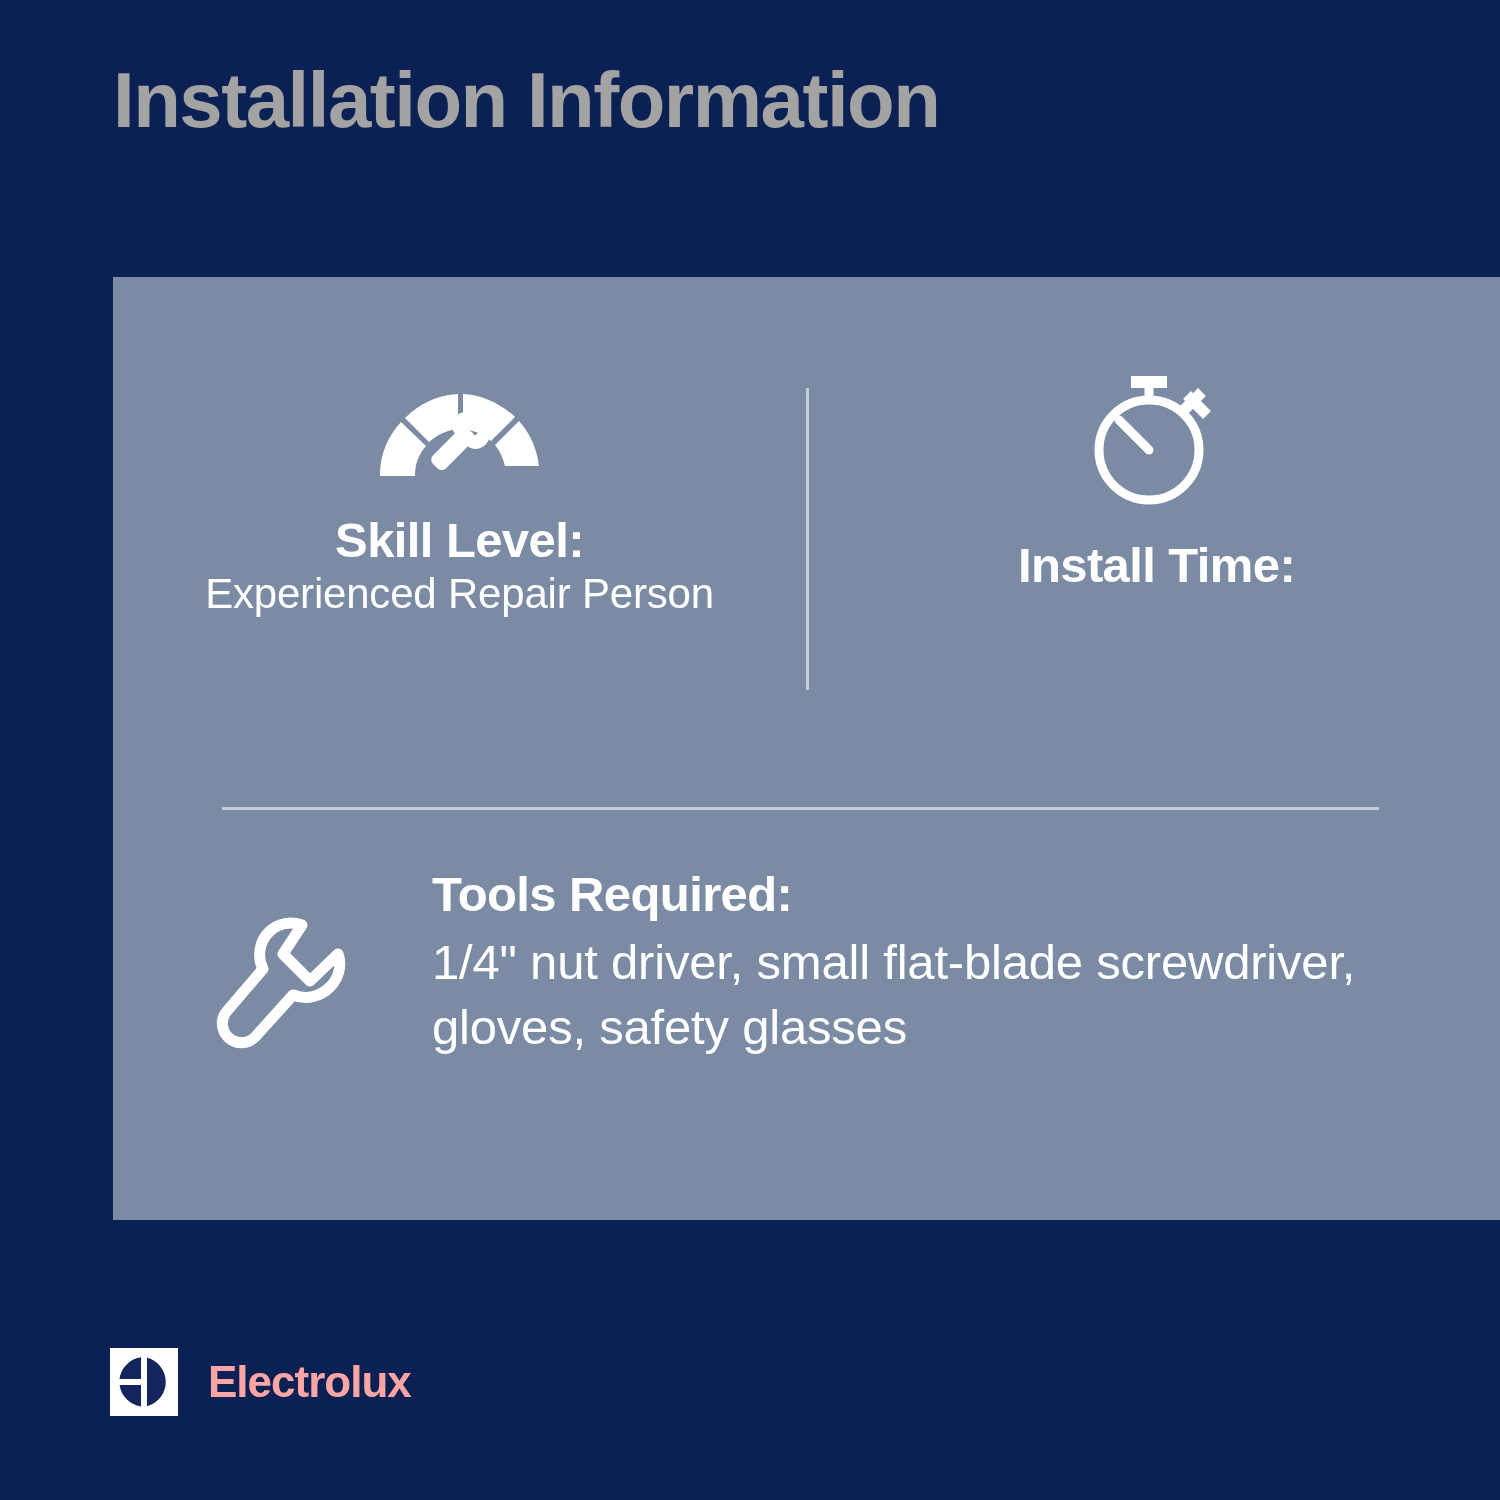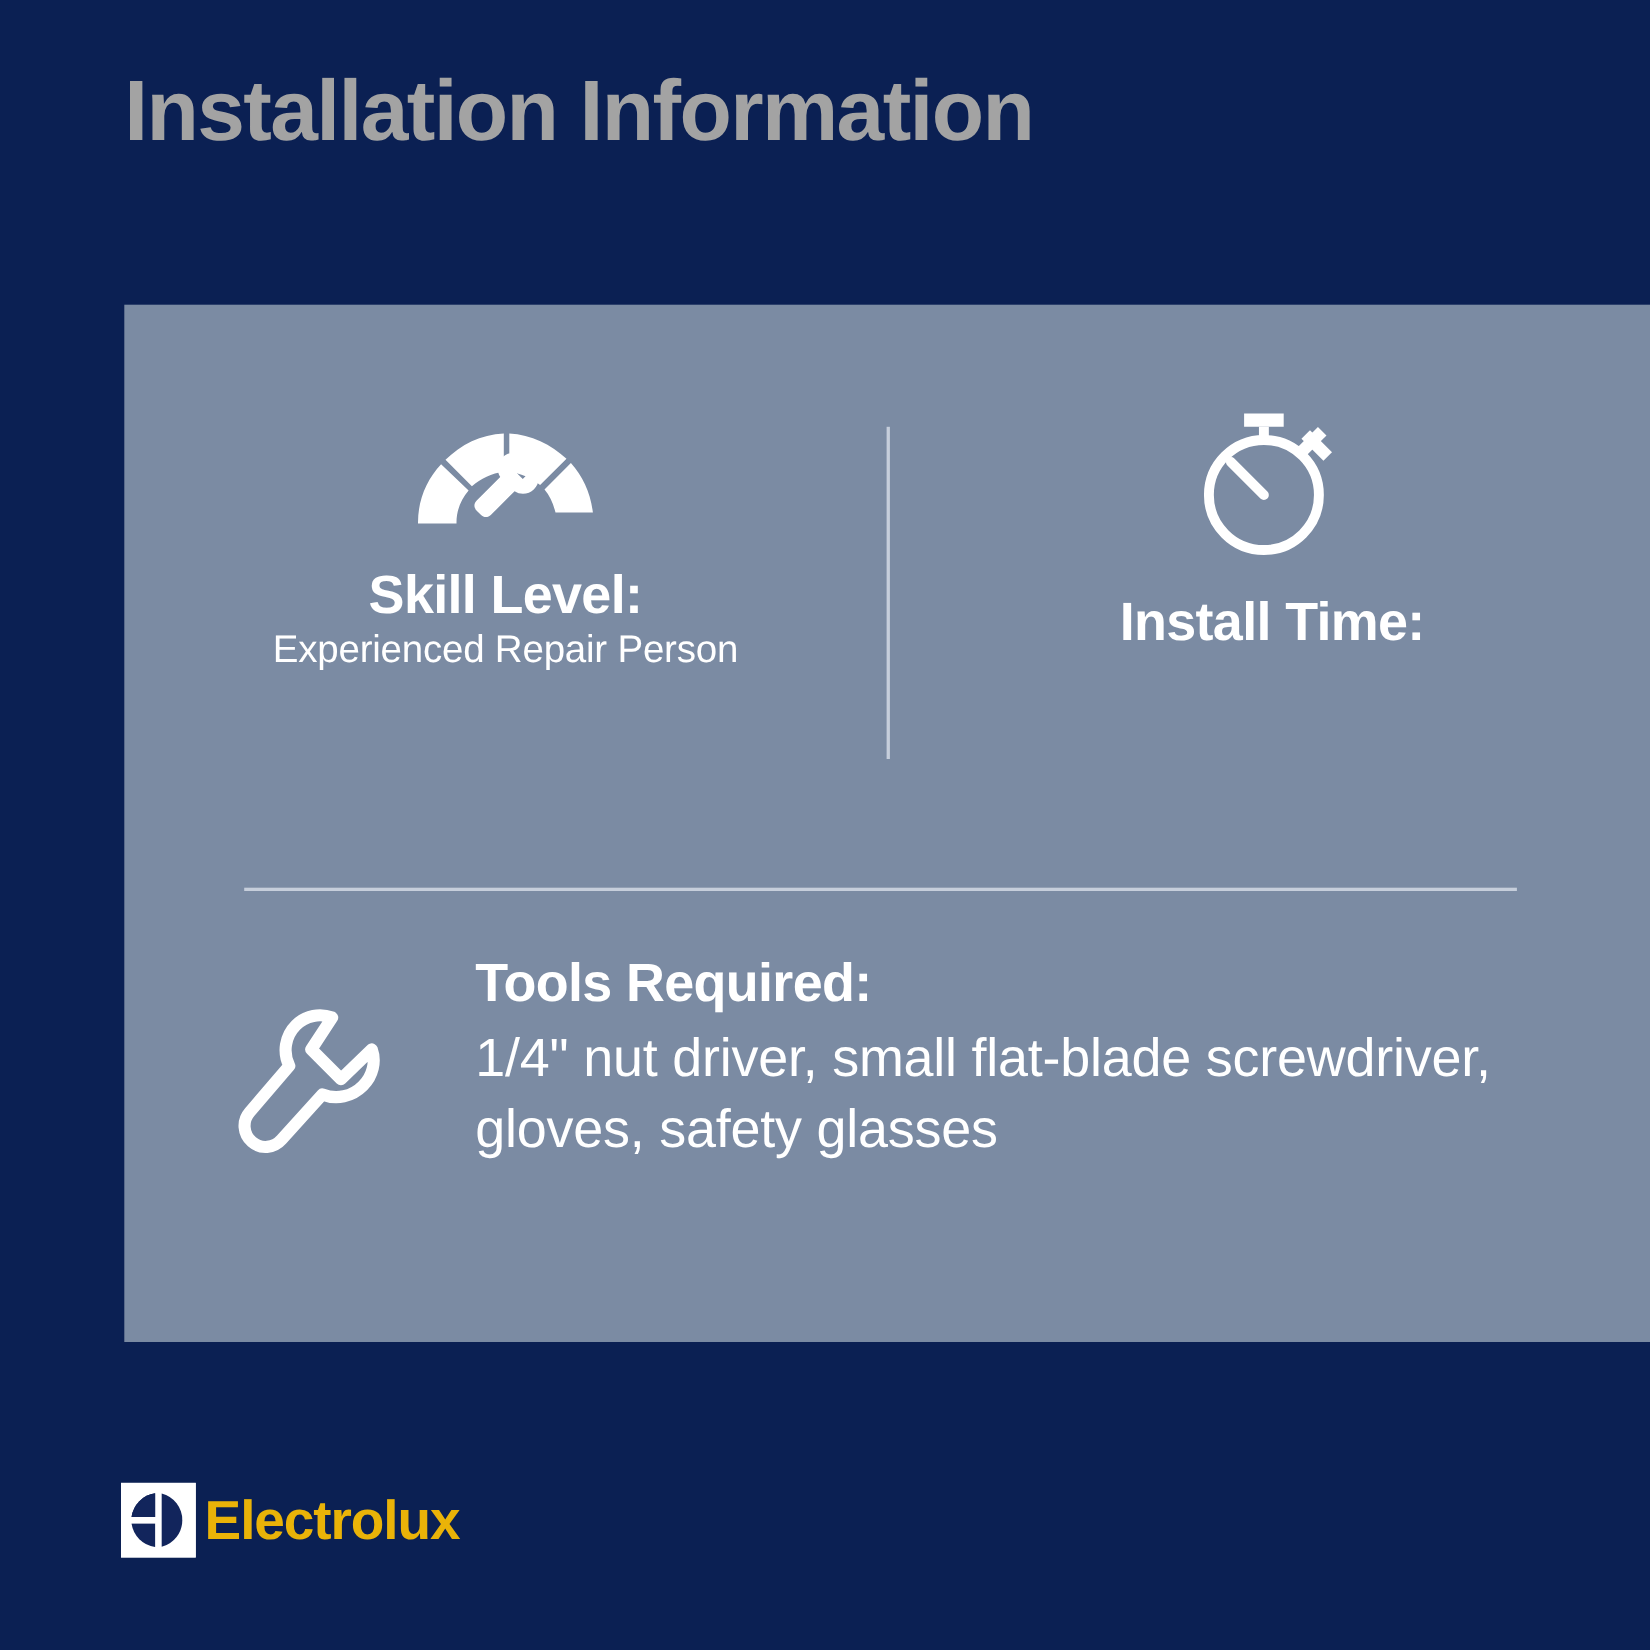--- a/index.html
+++ b/index.html
@@ -78,21 +78,21 @@
     color: #ffffff;
     font-size: 49px;
     font-weight: bold;
     letter-spacing: -0.6px;
     line-height: 1.14;
     white-space: nowrap;
   }
 
   .block-value {
     color: #ffffff;
-    font-size: 35px;
+    font-size: 42px;
     font-weight: normal;
     letter-spacing: -0.2px;
     line-height: 1.18;
   }
 
   
   .v-divider {
     position: absolute;
     left: 693px;
     top: 111px;
@@ -161,25 +161,25 @@
 
   .brand-mark {
     width: 68px;
     height: 68px;
     background: #ffffff;
     display: block;
     flex: 0 0 auto;
   }
 
   .brand-wordmark {
-    color: #eab308;
-    font-size: 50px;
+    color: #fca5a5;
+    font-size: 44px;
     font-weight: bold;
     letter-spacing: -1px;
-    margin-left: 8px;
+    margin-left: 30px;
     line-height: 1;
     white-space: nowrap;
   }
 </style>
 </head>
 <body>
 
 <h1 class="page-title">Installation Information</h1>
 
 <section class="info-card">

